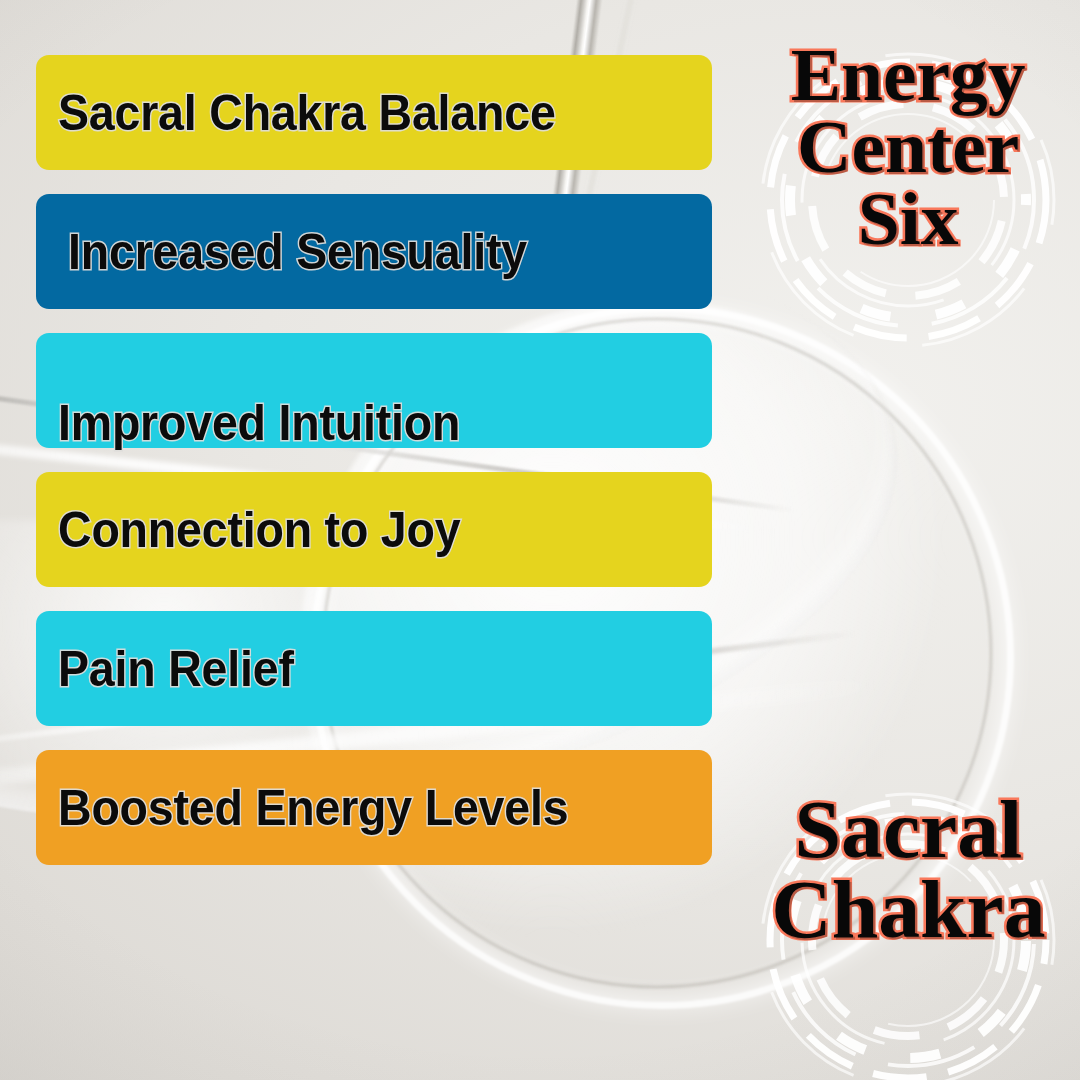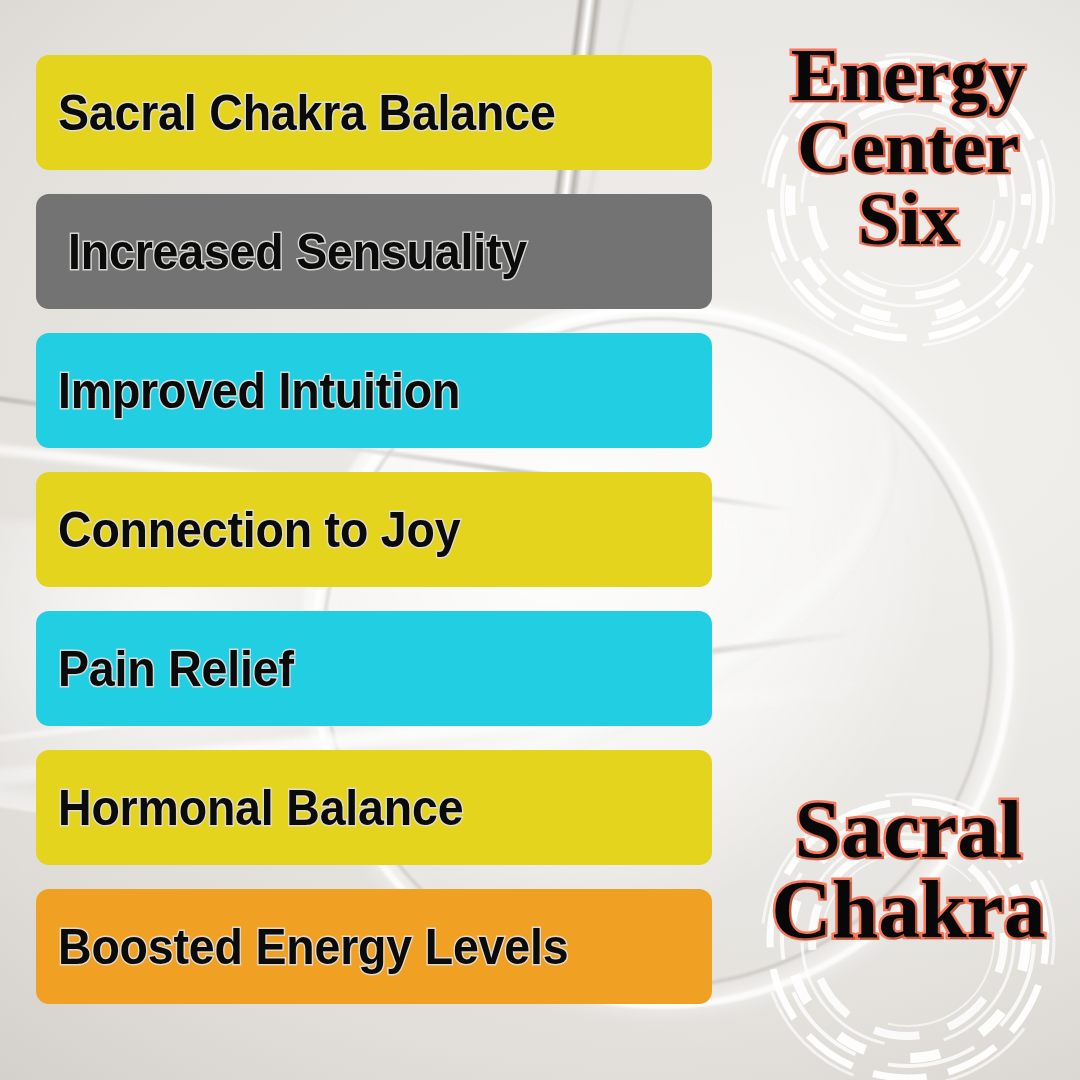--- a/index.html
+++ b/index.html
@@ -226,34 +226,31 @@
   <div class="swoosh-line2"></div>
   <div class="swoosh-low"></div>
   <div class="swoosh-low2"></div>
   <div class="glare-bottomleft"></div>
   <div class="vignette"></div>
 
   <div class="bars">
       <div class="bar" style="background: rgb(229, 212, 30);">
         <span class="bar-label">Sacral Chakra Balance</span>
       </div>
-      <div class="bar" style="background: #737373; padding-left: 32px;">
+      <div class="bar" style="background: #0369a1; padding-left: 32px;">
         <span class="bar-label">Increased Sensuality</span>
       </div>
-      <div class="bar" style="background: rgb(34, 206, 226);">
+      <div class="bar" style="background: rgb(34, 206, 226); align-items: flex-end;">
         <span class="bar-label">Improved Intuition</span>
       </div>
       <div class="bar" style="background: rgb(229, 212, 30);">
         <span class="bar-label">Connection to Joy</span>
       </div>
       <div class="bar" style="background: rgb(34, 206, 226);">
         <span class="bar-label">Pain Relief</span>
-      </div>
-      <div class="bar" style="background: rgb(229, 212, 30);">
-        <span class="bar-label">Hormonal Balance</span>
       </div>
       <div class="bar" style="background: rgb(240, 160, 35);">
         <span class="bar-label">Boosted Energy Levels</span>
       </div>
     </div>
 
   <div class="badges">
     <div class="badge" id="badge-0">
         <svg viewBox="0 0 300 300" class="badge-rings">
           <circle cx="150" cy="150" r="138" fill="none" stroke="#FFFFFF" stroke-width="7" stroke-dasharray="54 22" stroke-dashoffset="10" stroke-linecap="butt" opacity="0.95"></circle>

